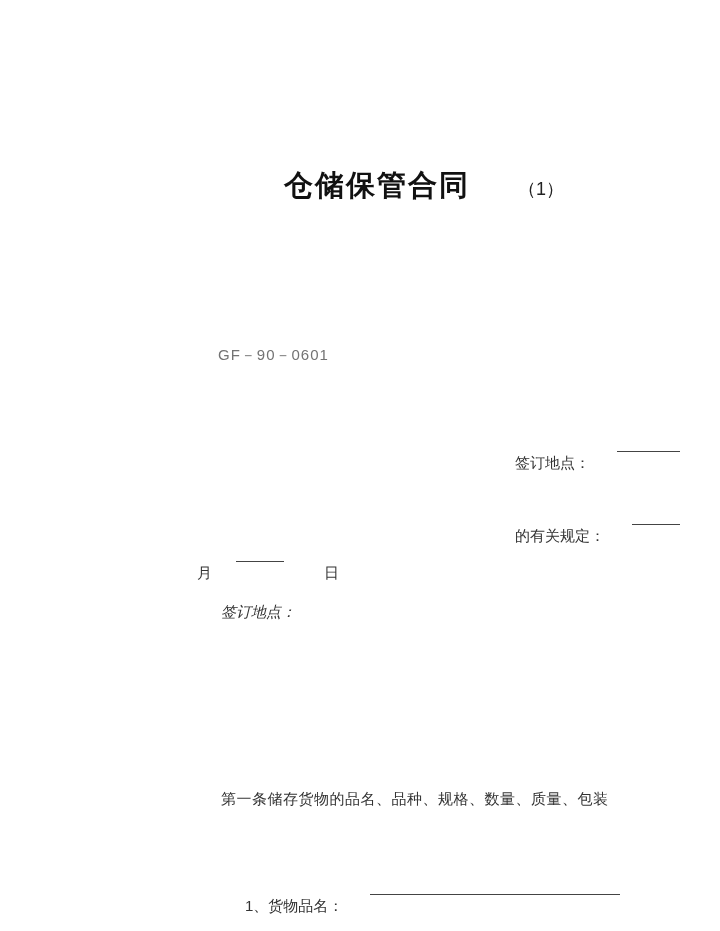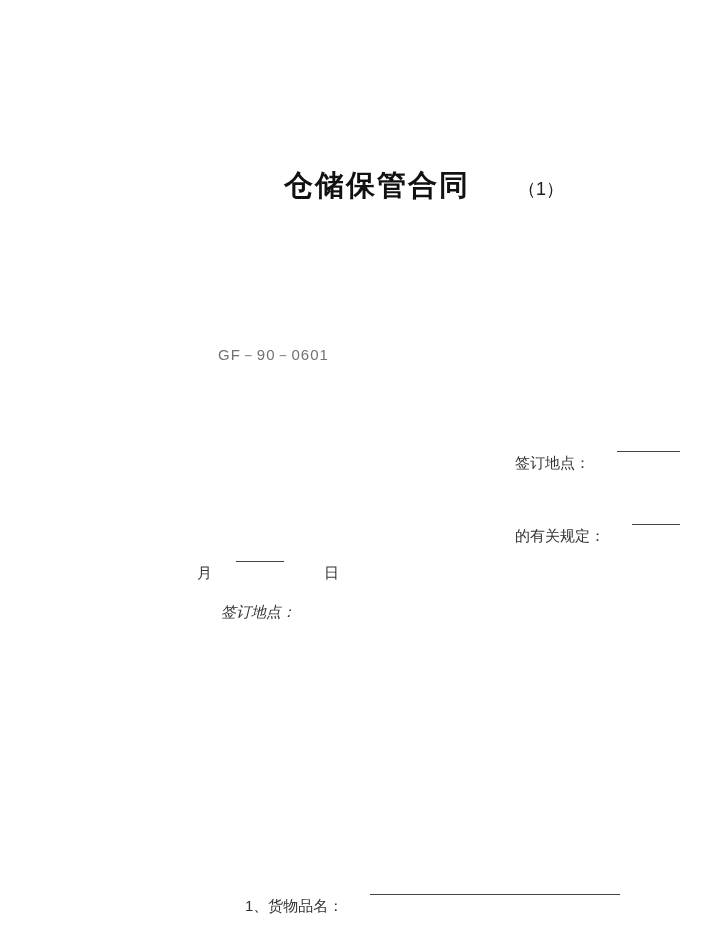--- a/index.html
+++ b/index.html
@@ -71,16 +71,17 @@
 
 
   <div class="abs t-row2-right"><span>的有关规定：</span><span class="blank w86"></span><span>年</span><span class="blank w40"></span></div>
 
   <div class="abs t-monthday"><span>月</span><span class="blank w48"></span><span>日</span></div>
 
   <div class="abs t-place">签订地点：</div>
 
 
 
+  <div class="abs t-article para">第一条储存货物的品名、品种、规格、数量、质量、包装</div>
 
   <div class="abs t-goods"><span>1、货物品名：</span><span class="blank w250"></span></div>
 
 </div>
 
 </body></html>

